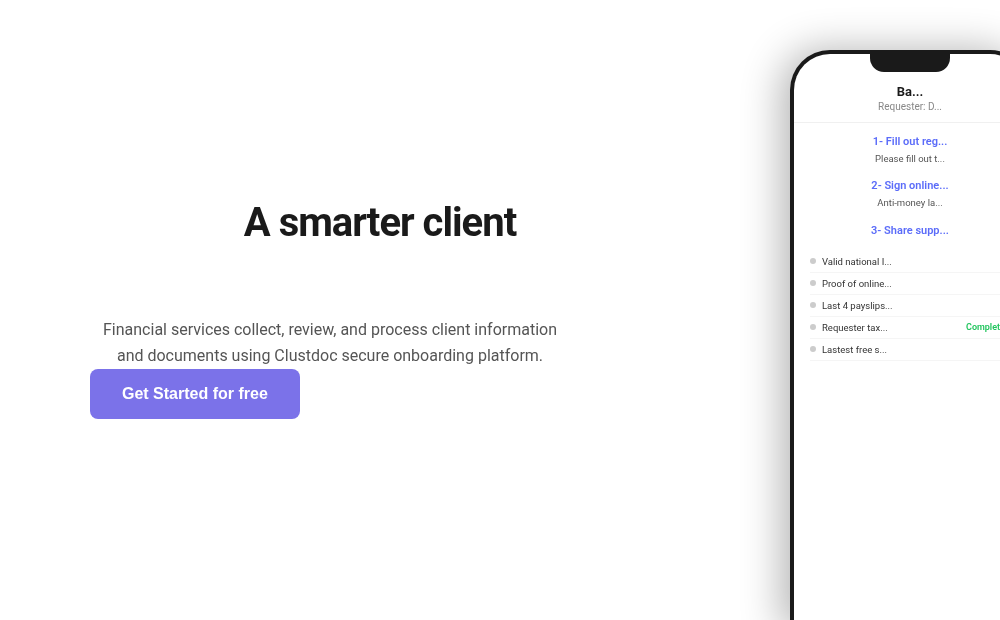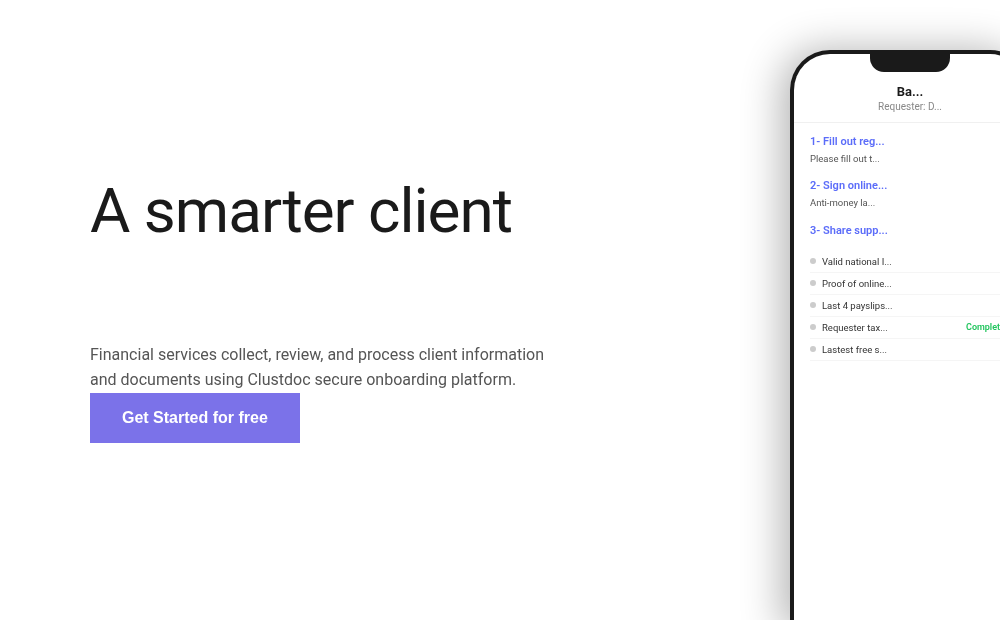--- a/index.html
+++ b/index.html
@@ -1,18 +1,19 @@
 <!DOCTYPE html>
 <html><head>
   <meta charset="utf-8">
   <style>
     * {
       margin: 0;
       padding: 0;
       box-sizing: border-box;
+      text-align: center;
     }
 
     body {
       width: 1000px;
       height: 620px;
       overflow: hidden;
       background: #ffffff;
       font-family: -apple-system, BlinkMacSystemFont, 'Segoe UI', Roboto, Helvetica, Arial, sans-serif;
       display: flex;
       align-items: stretch;
@@ -20,43 +21,43 @@
 
     .left-section {
       flex: 1;
       display: flex;
       flex-direction: column;
       justify-content: center;
       padding: 60px 70px 60px 90px;
     }
 
     .headline {
-      font-size: 62px;
-      font-weight: 400;
+      font-size: 40px;
+      font-weight: 700;
       color: #1a1a1a;
       line-height: 1.1;
       letter-spacing: -1px;
       margin-bottom: 28px;
     }
 
     .subtext {
       font-size: 16px;
       color: #555555;
       line-height: 1.6;
       max-width: 480px;
     }
 
     .cta-button {
       display: inline-block;
       background: #7b72e9;
       color: #ffffff;
       font-size: 16px;
       font-weight: 600;
       padding: 16px 32px;
-      border-radius: 0;
+      border-radius: 8px;
       border: none;
       cursor: pointer;
       width: fit-content;
     }
 
     .right-section {
       width: 260px;
       display: flex;
       align-items: center;
       justify-content: flex-end;

